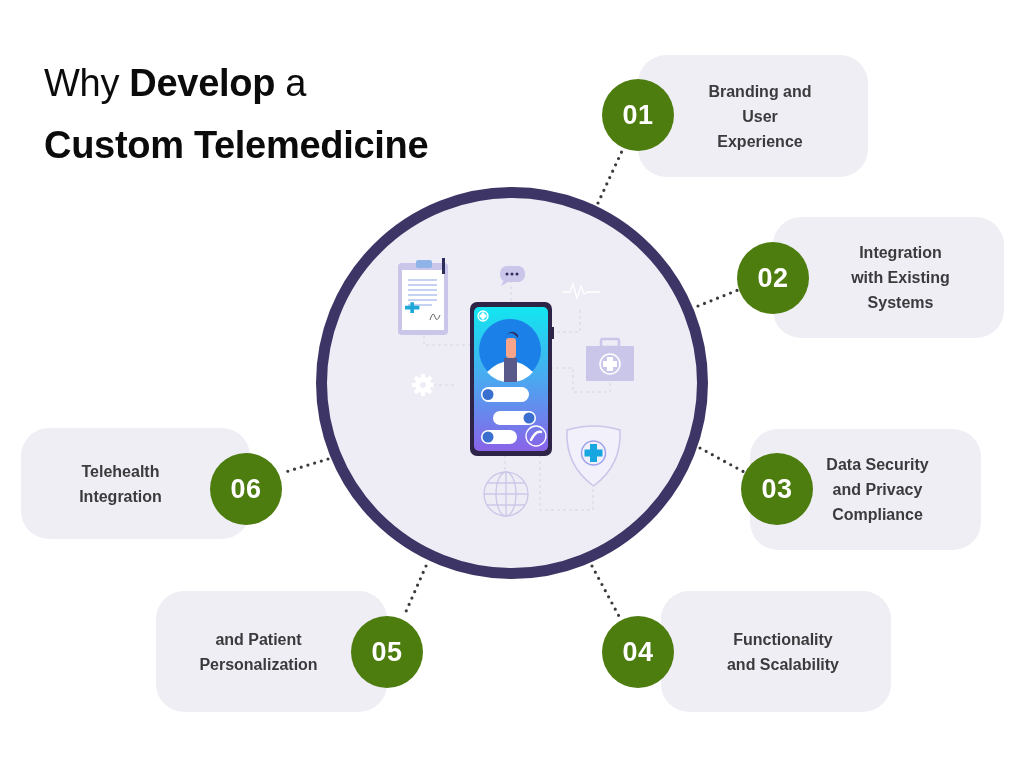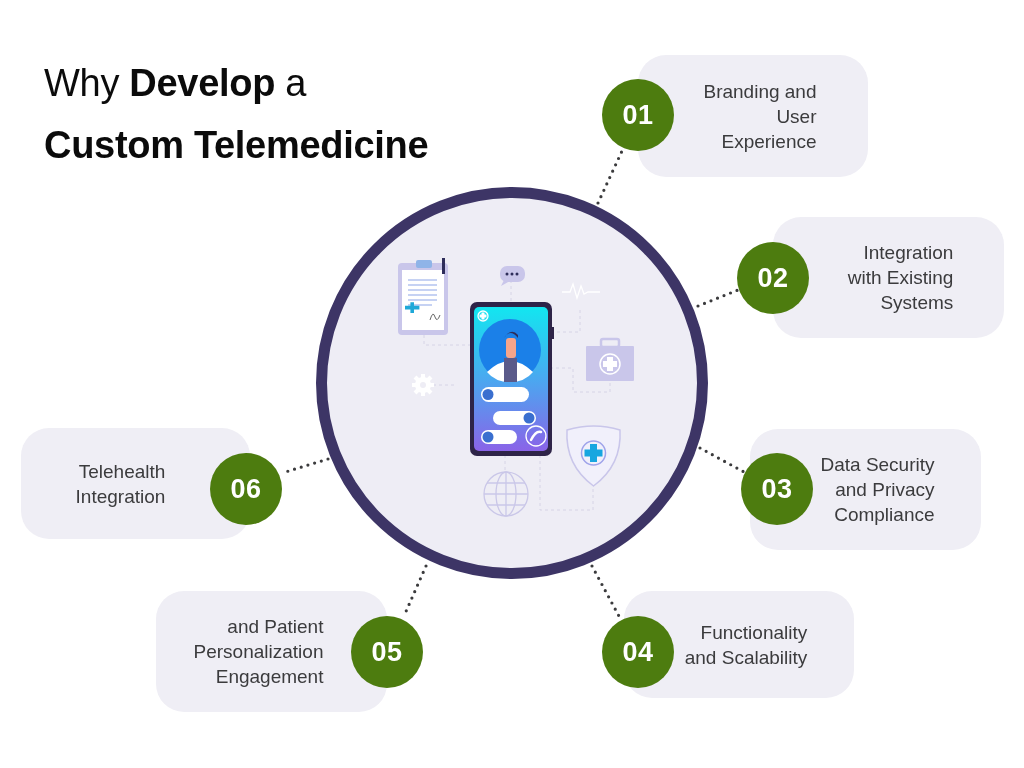--- a/index.html
+++ b/index.html
@@ -5,21 +5,21 @@
     html, body { margin:0; padding:0; }
     body { width:1024px; height:768px; position:relative; background:#ffffff; overflow:hidden;
            font-family:"Liberation Sans", "DejaVu Sans", sans-serif; }
     .title { position:absolute; left:44px; top:52px; font-size:38px; line-height:62px; color:#0b0b0b; letter-spacing:-0.3px; }
     .title .light { font-weight:400; }
     .title .bold { font-weight:700; }
     .ring { position:absolute; left:316px; top:187px; width:370px; height:370px; border:11px solid #3d3566;
             border-radius:50%; background:#eeedf5; }
     .card { position:absolute; background:#efeef5; border-radius:28px; display:flex; align-items:center;
             justify-content:center; text-align:center; box-sizing:border-box; }
-    .card .label { font-weight:400; font-size:19px; line-height:25px; color:#3b3b3d;text-align:right; }
+    .card .label { font-weight:700; font-size:16px; line-height:25px; color:#3b3b3d; }
     .badge { position:absolute; width:72px; height:72px; border-radius:50%; background:#4d7c0f; color:#fff;
              font-weight:700; font-size:27px; display:flex; align-items:center; justify-content:center;
              margin-left:-36px; margin-top:-36px; letter-spacing:0.5px; }
     svg.lines { position:absolute; left:0; top:0; width:1024px; height:768px; pointer-events:none; }
     svg.illus { position:absolute; left:380px; top:250px; width:270px; height:280px; }
   </style>
 </head>
 <body>
 
 <div class="title">
@@ -170,33 +170,32 @@
 
 <div class="card" style="left:750px; top:429px; width:231px; height:121px; padding-left:24px;">
   <div class="label">
     <div>Data Security</div>
     <div>and Privacy</div>
     <div>Compliance</div>
   </div>
 </div>
 <div class="badge" style="left:777px; top:489px;">03</div>
 
-<div class="card" style="left:624px; top:591px; width:230px; height:107px; padding-left:14px;">
+<div class="card" style="left:661px; top:591px; width:230px; height:121px; padding-left:14px;">
   <div class="label">
     <div>Functionality</div>
     <div>and Scalability</div>
   </div>
 </div>
 <div class="badge" style="left:638px; top:652px;">04</div>
 
 <div class="card" style="left:156px; top:591px; width:231px; height:121px; padding-right:26px;">
   <div class="label">
     <div>and Patient</div>
     <div>Personalization</div>
-    <div>Engagement</div>
   </div>
 </div>
 <div class="badge" style="left:387px; top:652px;">05</div>
 
 <div class="card" style="left:21px; top:428px; width:229px; height:111px; padding-right:30px;">
   <div class="label">
     <div>Telehealth</div>
     <div>Integration</div>
   </div>
 </div>

